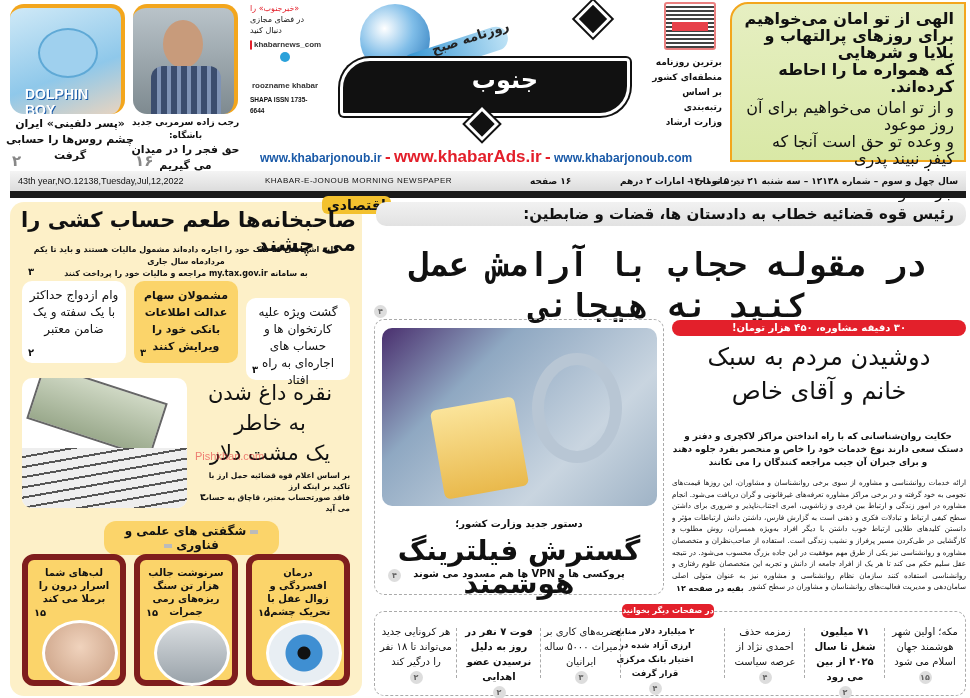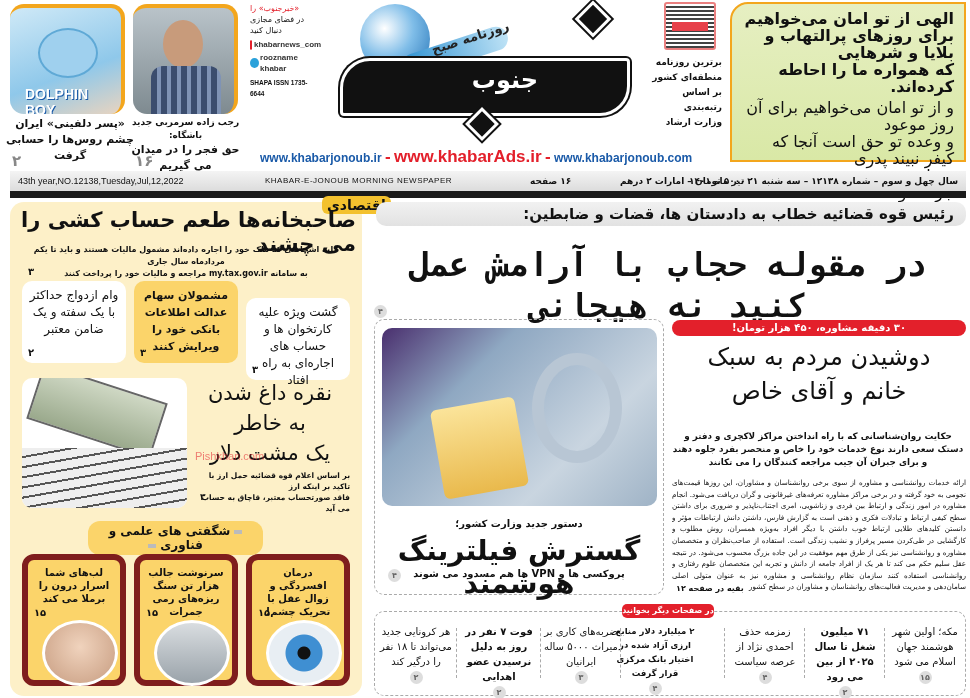--- a/index.html
+++ b/index.html
@@ -65,21 +65,21 @@
 <div class="abs pnum" style="left:135px;top:152px;">۱۶</div>
 
 <div class="abs social" style="left:250px;top:3px;width:70px;">
   <div class="rtl" style="text-align:left;"><span style="color:#e3202b;">«خبرجنوب» را</span></div>
   <div class="rtl" style="text-align:left;">در فضای مجازی</div>
   <div class="rtl" style="text-align:left;">دنبال کنید</div>
   <div style="margin-top:3px;display:flex;align-items:center;gap:2px;">
     <span style="display:inline-block;width:10px;height:10px;border:1.5px solid #e3202b;border-radius:3px;"></span>
     <span style="font-family:'Liberation Sans',sans-serif;font-weight:bold;color:#333;">khabarnews_com</span>
   </div>
-  <div style="margin-top:2px;display:flex;align-items:center;gap:1px;">
+  <div style="margin-top:2px;display:flex;align-items:center;gap:18px;flex-direction:column;">
     <span style="display:inline-block;width:10px;height:10px;background:#2aa1da;border-radius:50%;"></span>
     <span style="font-family:'Liberation Sans',sans-serif;font-weight:bold;color:#333;">roozname khabar</span>
   </div>
   <div style="margin-top:3px;font-family:'Liberation Sans',sans-serif;font-weight:bold;font-size:6.5px;">SHAPA ISSN 1735-6644</div>
 </div>
 
 <div class="abs" style="left:340px;top:0px;width:300px;height:140px;">
   <div class="abs" style="left:20px;top:4px;width:70px;height:70px;border-radius:50%;background:radial-gradient(circle at 35% 35%,#ffffff,#7fbde8 45%,#1f6fb4);"></div>
   <div class="abs" style="left:60px;top:40px;width:110px;height:24px;background:linear-gradient(90deg,#2a8fd0,#bfe3f6);transform:rotate(-18deg);border-radius:12px;"></div>
   <div class="abs rtl" style="left:90px;top:30px;font-size:13px;font-weight:bold;color:#222;transform:rotate(-18deg);">روزنامه صبح</div>
@@ -158,21 +158,21 @@
   <div>به خاطر</div>
   <div>یک مشت دلار</div>
 </div>
 <div class="abs" style="left:195px;top:450px;color:#e3202b;opacity:.55;font-family:'Liberation Sans',sans-serif;font-size:11px;">Pishkhan.com</div>
 <div class="abs rtl" style="left:190px;top:470px;width:160px;font-size:7.5px;line-height:11px;font-weight:bold;text-align:right;">
   <div>بر اساس اعلام قوه قضائیه حمل ارز با تاکید بر اینکه ارز</div>
   <div>فاقد صورتحساب معتبر، قاچاق به حساب می آید</div>
 </div>
 <div class="abs b" style="left:200px;top:492px;font-size:9px;">۳</div>
 
-<div class="abs sci-head rtl" style="left:88px;top:521px;width:175px;">
+<div class="abs sci-head rtl" style="left:104px;top:521px;width:175px;">
   <span style="display:inline-block;width:8px;height:4px;background:#bbb;vertical-align:middle;"></span>
   <span>شگفتی های علمی و فناوری</span>
   <span style="display:inline-block;width:8px;height:4px;background:#bbb;vertical-align:middle;"></span>
 </div>
 <div class="abs sci rtl" style="left:246px;top:554px;width:104px;height:132px;">
   <div style="padding:0 6px;">درمان افسردگی و زوال عقل با تحریک چشم!</div>
   <div class="abs b" style="left:6px;top:46px;font-size:10px;">۱۵</div>
   <div class="abs circle" style="left:14px;top:60px;width:76px;height:66px;background:radial-gradient(circle,#111 0 6px,#3f8fd2 7px 18px,#e8eef3 19px);"></div>
 </div>
 <div class="abs sci rtl" style="left:134px;top:554px;width:104px;height:132px;">

